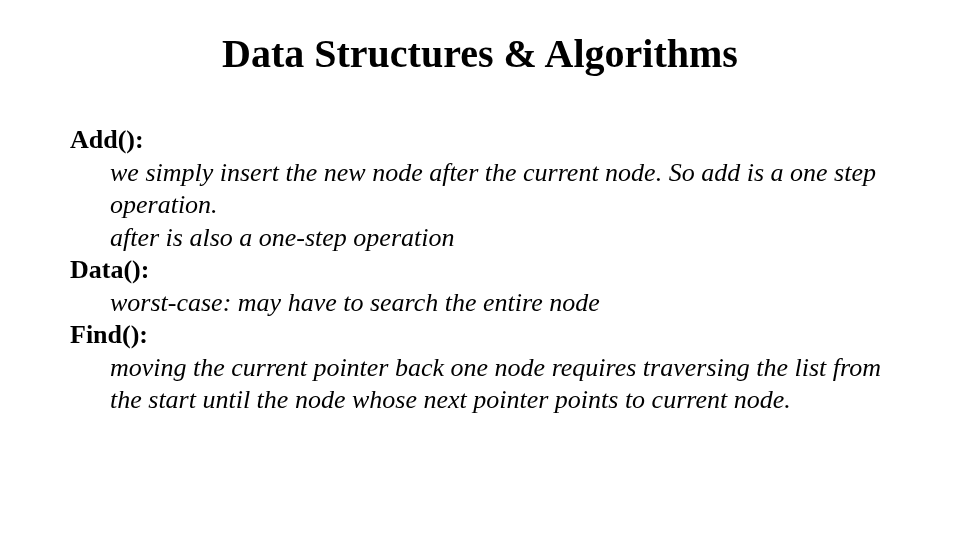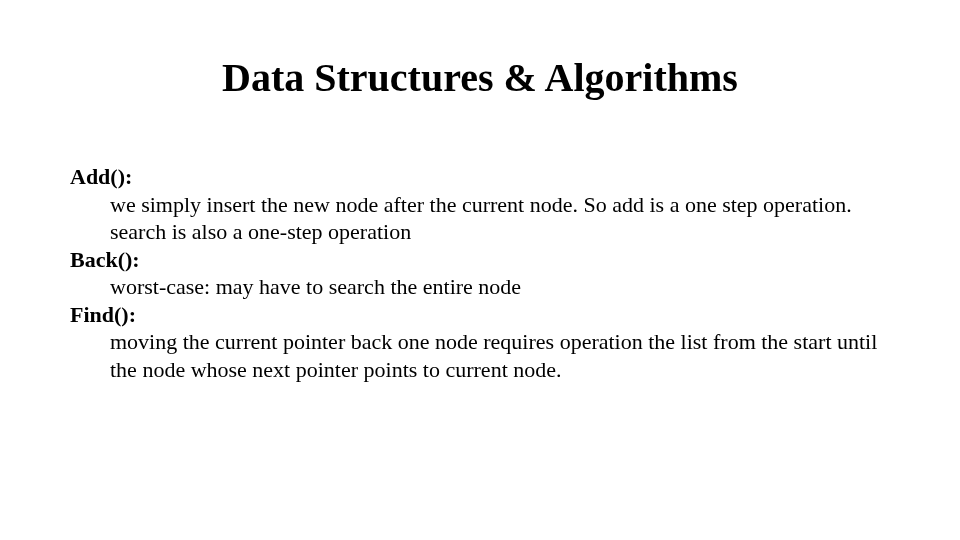--- a/index.html
+++ b/index.html
@@ -9,61 +9,61 @@
     height: 540px;
     background: #ffffff;
     font-family: "Times New Roman", Times, serif;
     color: #000000;
   }
   .slide {
     width: 960px;
     height: 392px;
     position: relative;
     box-sizing: border-box;
-    margin-top: 24px;
   }
   .title {
     position: absolute;
     top: 30px;
     left: 0;
     width: 100%;
     text-align: center;
     font-size: 40px;
     font-weight: bold;
   }
   .body {
     position: absolute;
-    top: 139px;
+    top: 124px;
     left: 70px;
     right: 70px;
-    font-size: 22px;
+    font-size: 26px;
     line-height: 1.25;
   }
   .term {
     font-weight: bold;
   }
   .desc {
     margin-left: 40px;
+    font-style: italic;
   }
 </style>
 </head>
 <body>
 
 <div class="slide">
   <div class="title">Data Structures &amp; Algorithms</div>
   <div class="body">
     <div>
       <div class="term">Add():</div>
       <div class="desc">we simply insert the new node after the current node. So add is a one step operation.</div>
     </div>
     <div>
-      <div class="desc">search is also a one-step operation</div>
+      <div class="desc">after is also a one-step operation</div>
     </div>
     <div>
-      <div class="term">Back():</div>
+      <div class="term">Data():</div>
       <div class="desc">worst-case: may have to search the entire node</div>
     </div>
     <div>
       <div class="term">Find():</div>
-      <div class="desc">moving the current pointer back one node requires operation the list from the start until the node whose next pointer points to current node.</div>
+      <div class="desc">moving the current pointer back one node requires traversing the list from the start until the node whose next pointer points to current node.</div>
     </div>
   </div>
 </div>
 
 </body></html>

